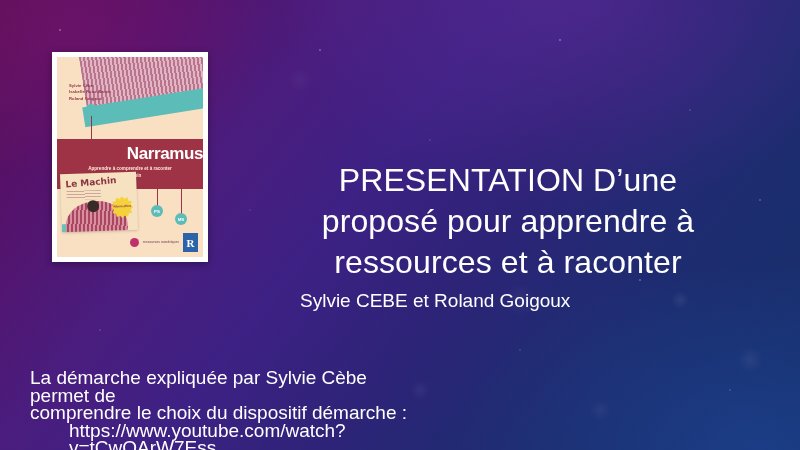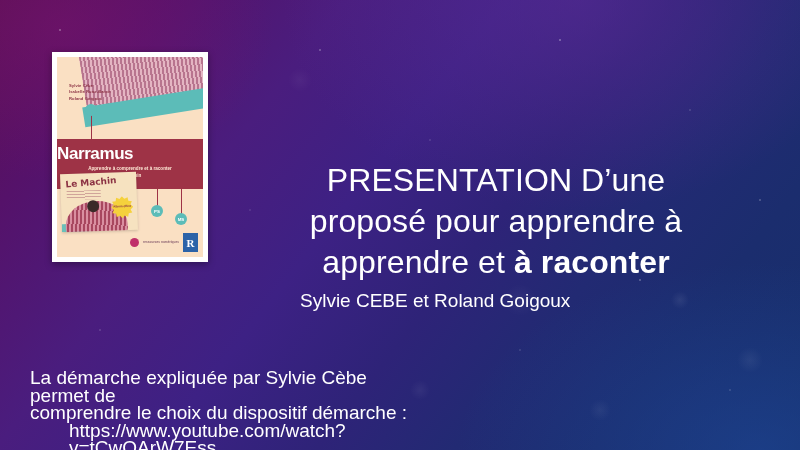--- a/index.html
+++ b/index.html
@@ -119,21 +119,21 @@
     color: #8c3344;
     font-size: 4.1px;
     line-height: 1.55;
     font-weight: bold;
     letter-spacing: 0.1px;
   }
   .cover-title {
     position: absolute;
     left: 0; right: 0;
     top: 87px;
-    text-align: left;
+    text-align: right;
     color: #ffffff;
     font-size: 17px;
     font-weight: bold;
     letter-spacing: -0.4px;
   }
   .cover-subtitle {
     position: absolute;
     left: 4px; right: 4px;
     top: 108px;
     text-align: center;
@@ -267,35 +267,35 @@
     align-items: center;
     justify-content: center;
     font-size: 11px;
     font-weight: bold;
     font-family: "Liberation Serif", serif;
   }
 
   
   #title-block {
     position: absolute;
-    left: 236px;
+    left: 248px;
     top: 160px;
     width: 520px;
     text-align: center;
     color: #ffffff;
   }
   .title-line {
     font-size: 32px;
     line-height: 41px;
     font-weight: 300;
     letter-spacing: 0.1px;
     white-space: nowrap;
   }
   .title-line .accent {
-    font-weight: bold;
+    font-weight: normal;
   }
 
   
   #subtitle-block {
     position: absolute;
     left: 300px;
     top: 284px;
     width: 460px;
     text-align: left;
     color: #ffffff;
@@ -376,21 +376,21 @@
         <div class="logo-text">ressources numériques</div>
         <div class="logo-retz">R</div>
       </div>
 
     </div>
   </div>
 
   <div id="title-block">
     <div class="title-line">PRESENTATION D’une</div>
     <div class="title-line">proposé pour apprendre à</div>
-    <div class="title-line"><span>apprendre et </span><span class="accent">à raconter</span></div>
+    <div class="title-line"><span>ressources et </span><span class="accent">à raconter</span></div>
   </div>
 
   <div id="subtitle-block">
     <div class="subtitle-line">Sylvie CEBE et Roland Goigoux</div>
   </div>
 
   <div id="caption-block">
     <div class="caption-line">La démarche expliquée par Sylvie Cèbe permet de</div>
     <div class="caption-line">comprendre le choix du dispositif démarche :</div>
     <div class="caption-line url">https://www.youtube.com/watch?v=tCwQArW7Ess</div>

